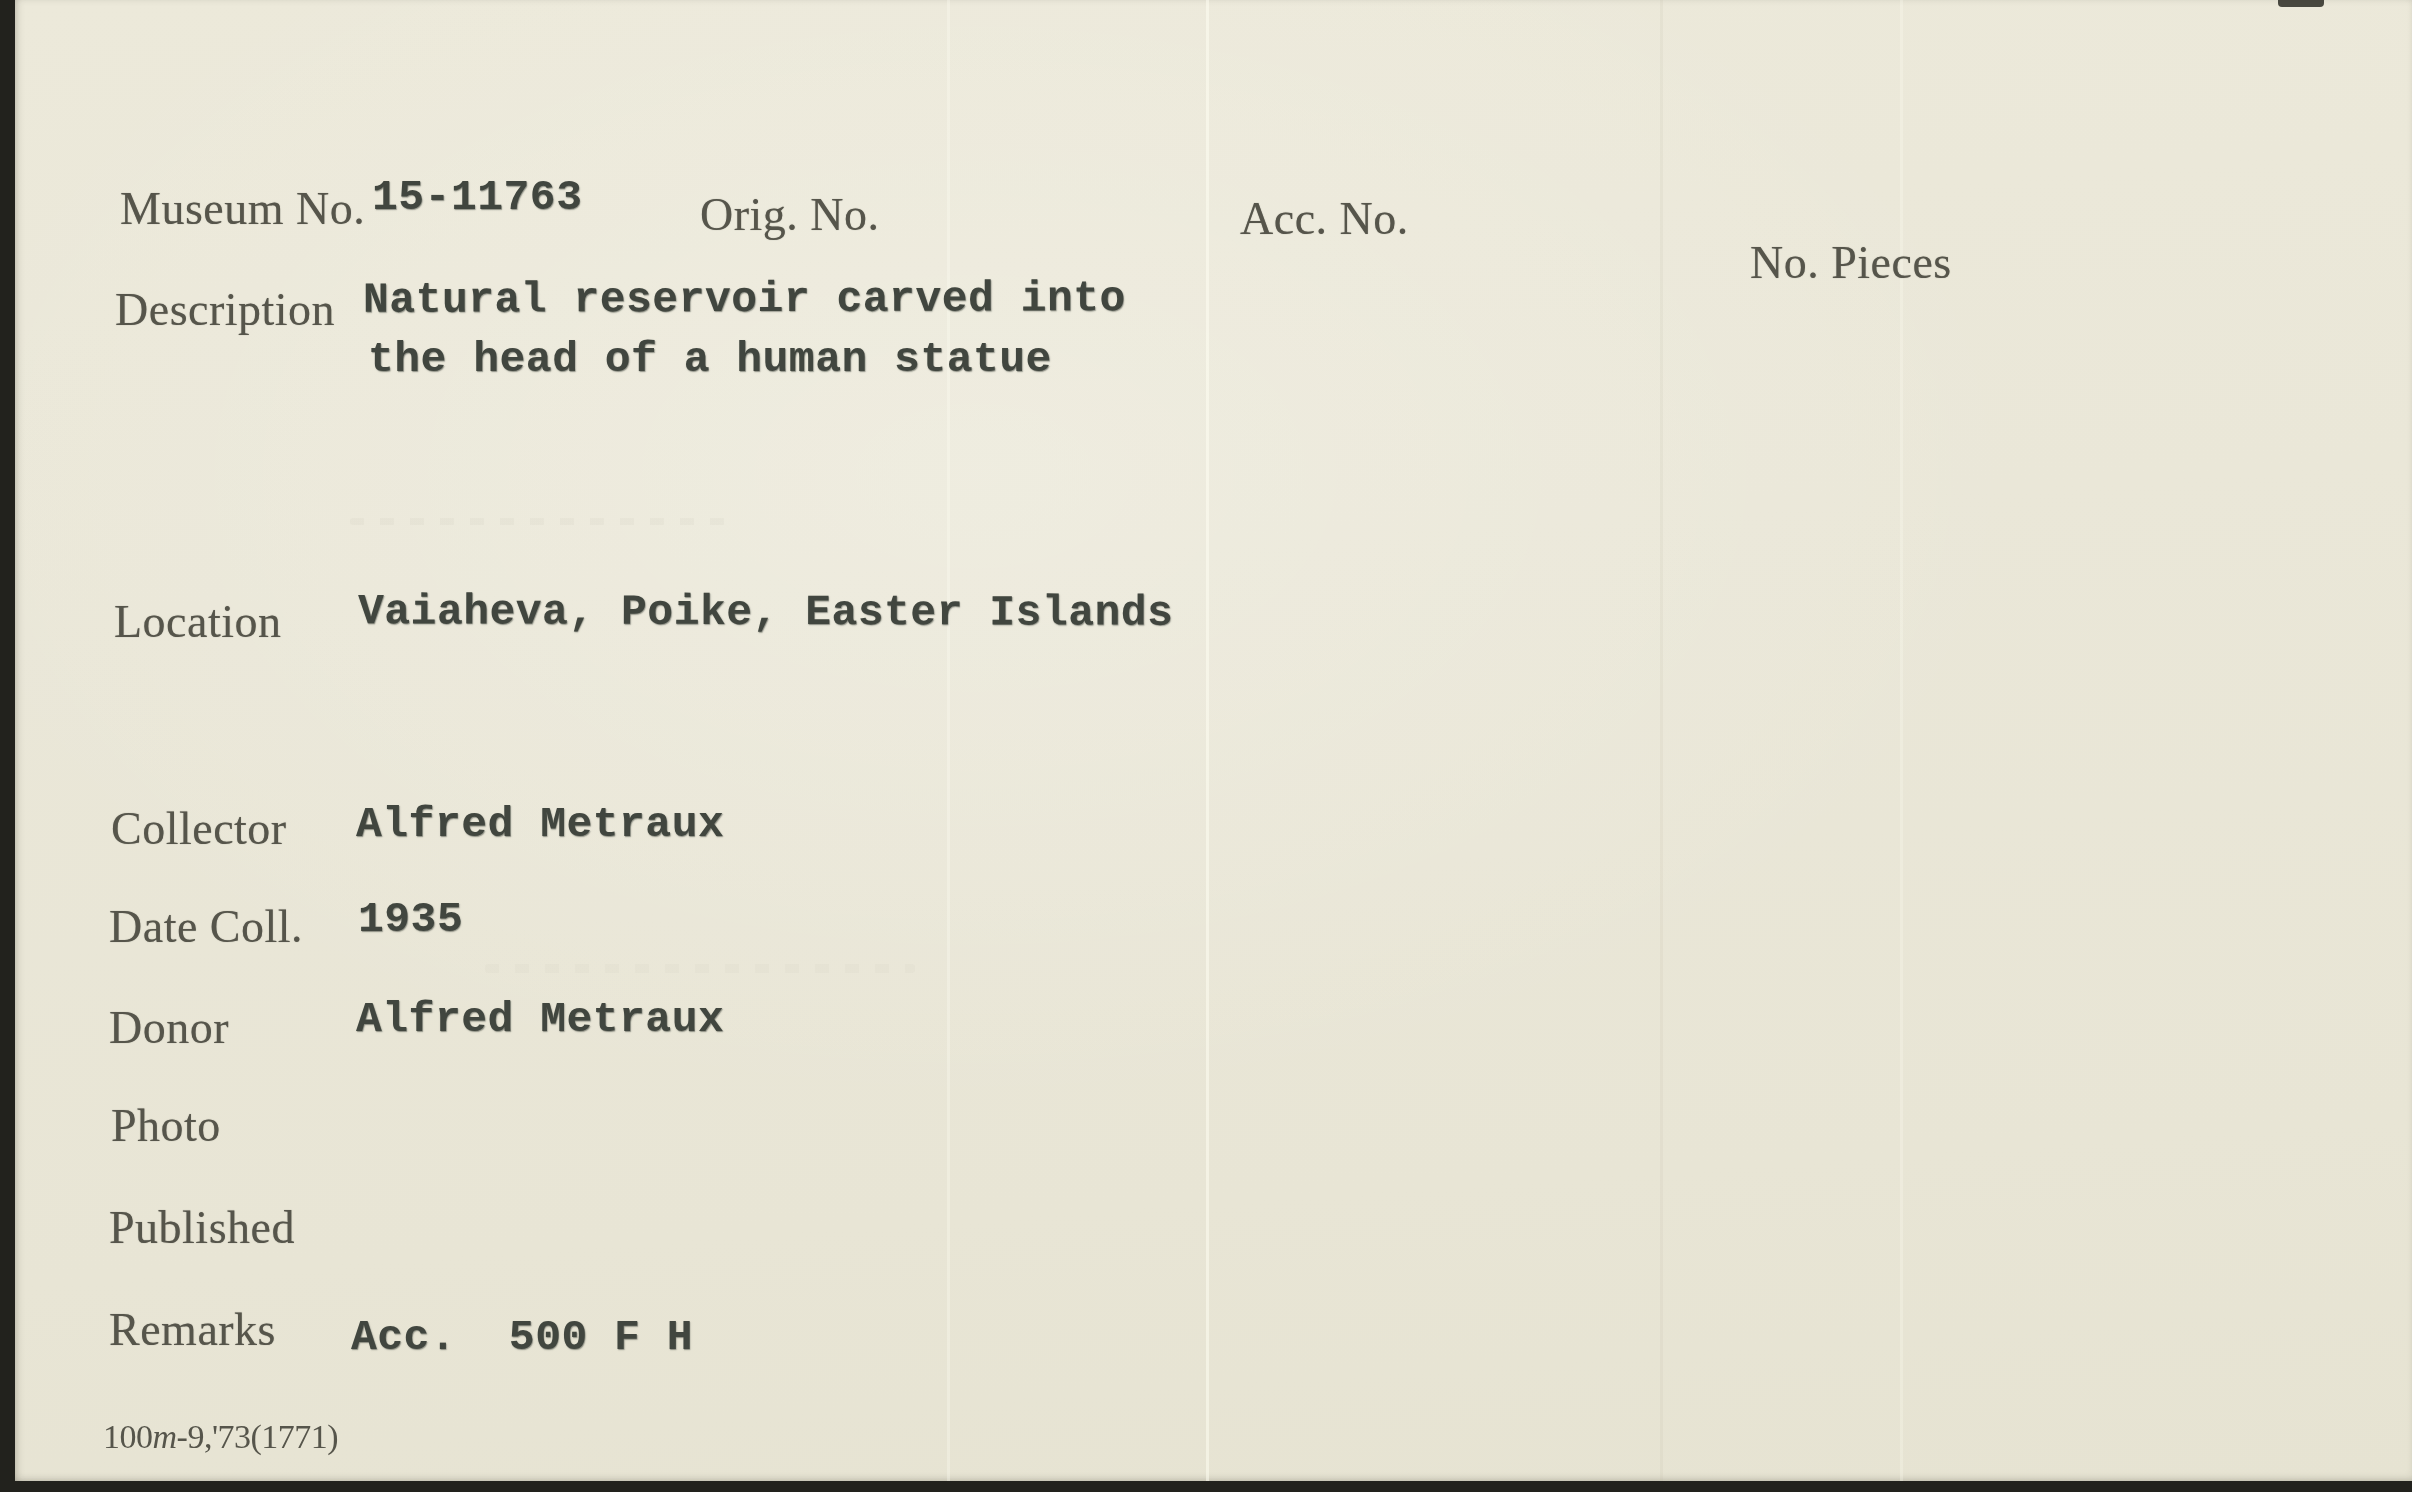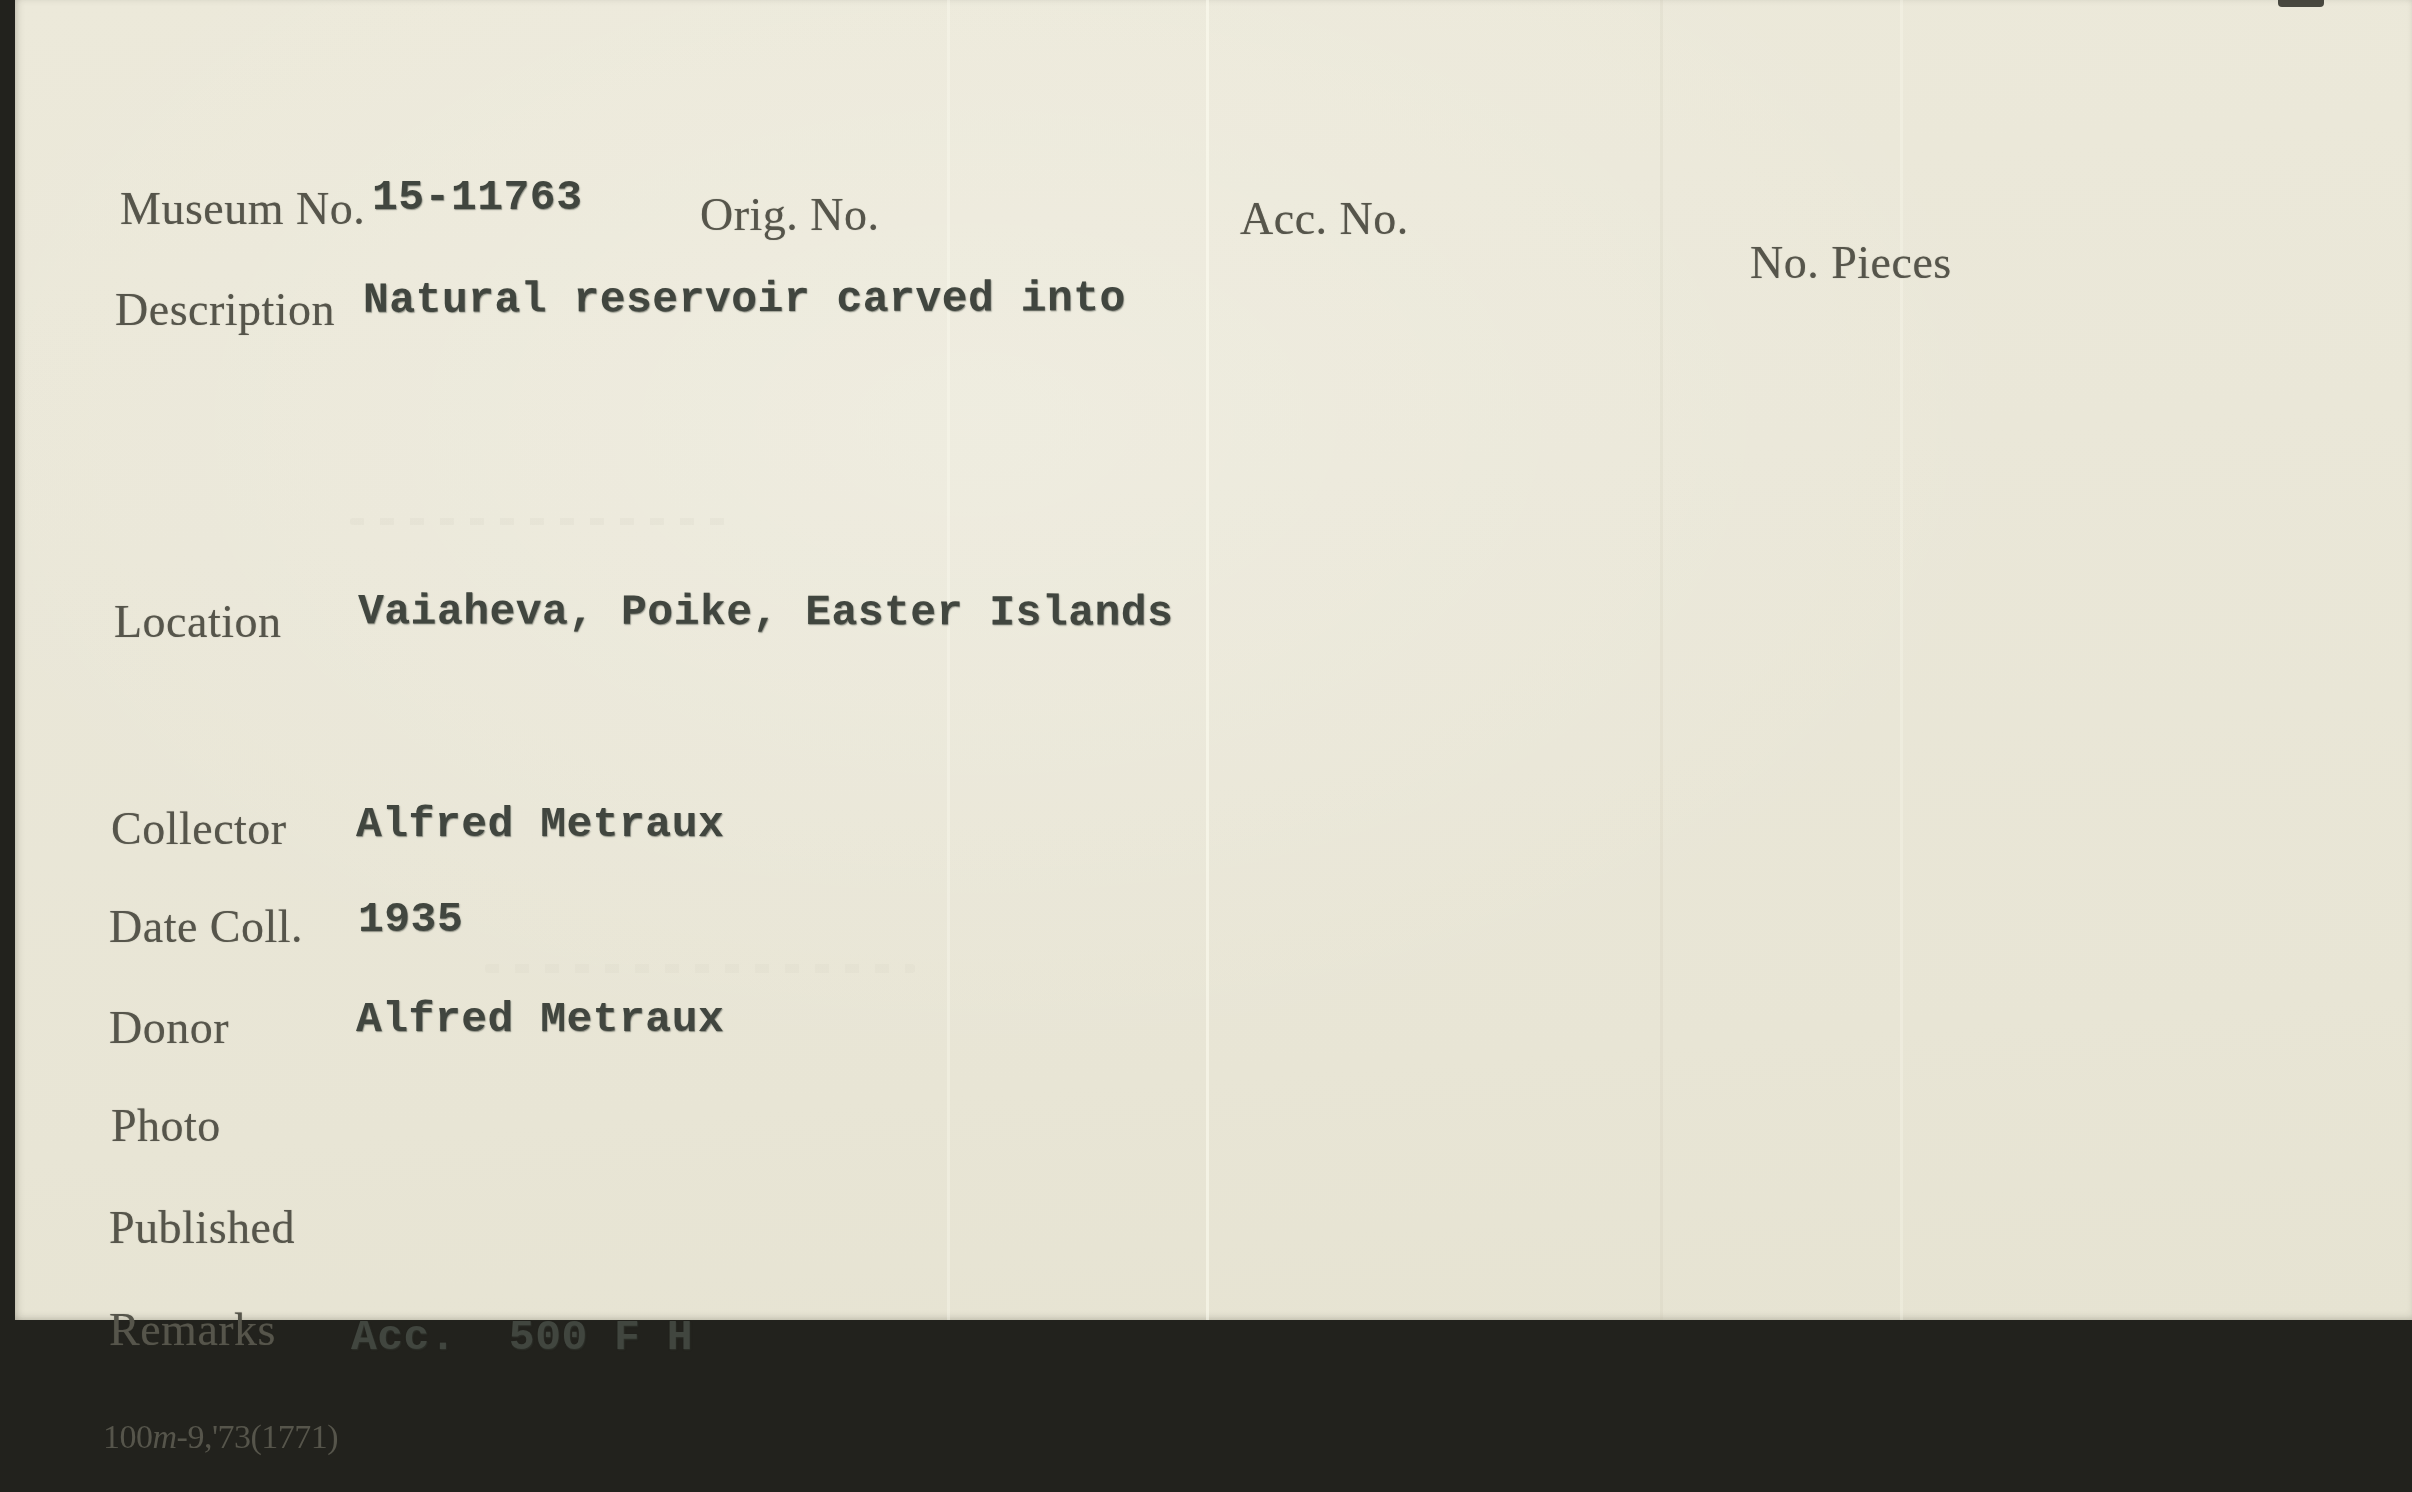--- a/index.html
+++ b/index.html
@@ -14,21 +14,21 @@
     background: var(--scan-edge, #22221d);
     font-family: "Liberation Serif", "DejaVu Serif", serif;
   }
 
   
   .card {
     position: absolute;
     left: 15px;
     top: 0;
     width: 2397px;
-    height: 1320px;
+    height: 1481px;
     background:
       radial-gradient(ellipse 1500px 900px at 40% 32%, rgba(255,255,250,0.22), rgba(255,255,250,0) 72%),
       linear-gradient(176deg, #ece9da 0%, var(--paper, #eae7d8) 38%, #e8e5d5 78%, #e6e3d2 100%);
     box-shadow: inset 4px 0 10px -4px rgba(40,40,30,0.28),
                 inset 0 -4px 10px -4px rgba(40,40,30,0.22);
   }
 
   
   .scan-line {
     position: absolute;
@@ -150,20 +150,21 @@
   <span class="typed" id="museum-no-value">15-11763</span>
 
   <span class="label" id="orig-no-label">Orig. No.</span>
 
   <span class="label" id="acc-no-label">Acc. No.</span>
 
   <span class="label" id="no-pieces-label">No. Pieces</span>
 
   <span class="label" id="description-label">Description</span>
   <span class="typed" id="description-line1">Natural reservoir carved into</span>
+  <span class="typed" id="description-line2">the head of a human statue</span>
 
   <span class="label" id="location-label">Location</span>
   <span class="typed" id="location-value">Vaiaheva, Poike, Easter Islands</span>
 
   <span class="label" id="collector-label">Collector</span>
   <span class="typed" id="collector-value">Alfred Metraux</span>
 
   <span class="label" id="date-coll-label">Date Coll.</span>
   <span class="typed" id="date-coll-value">1935</span>
 

